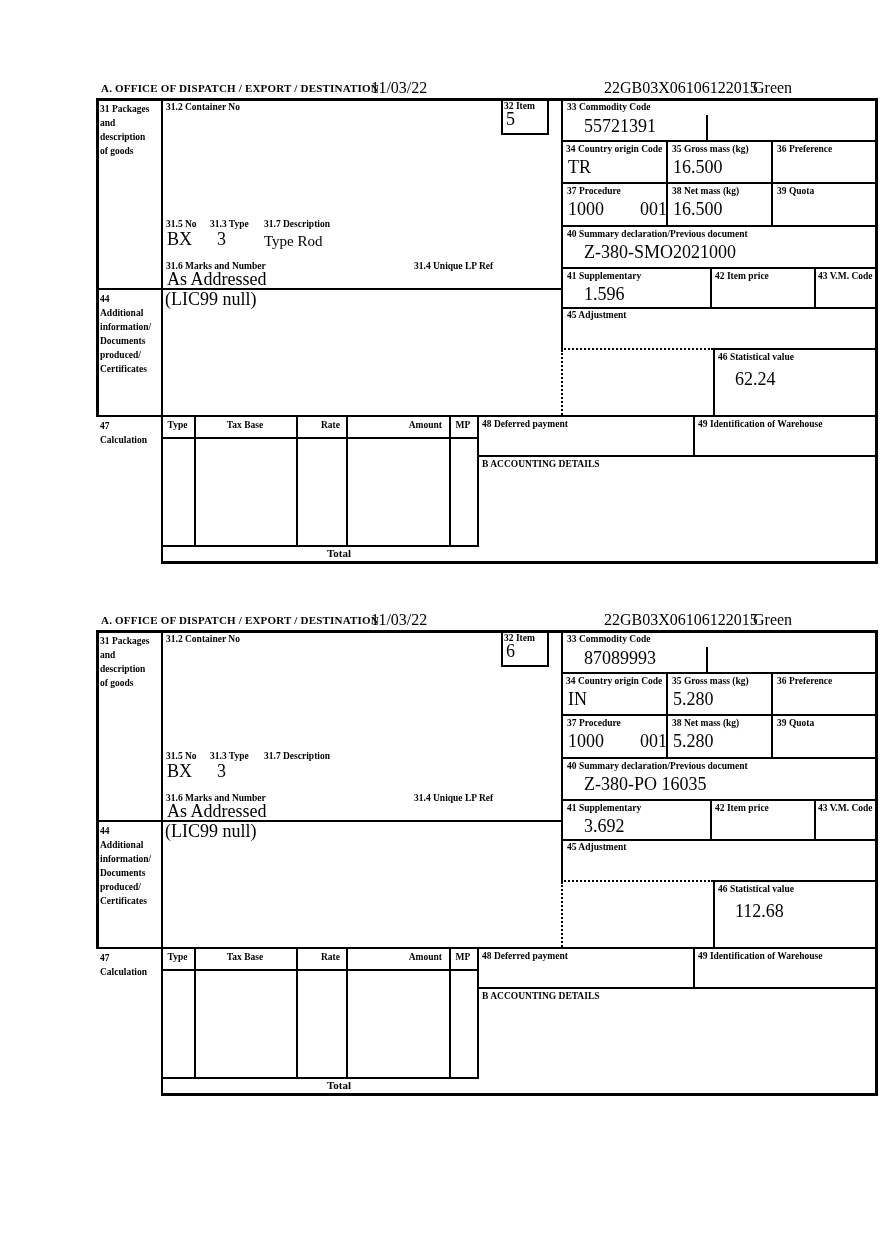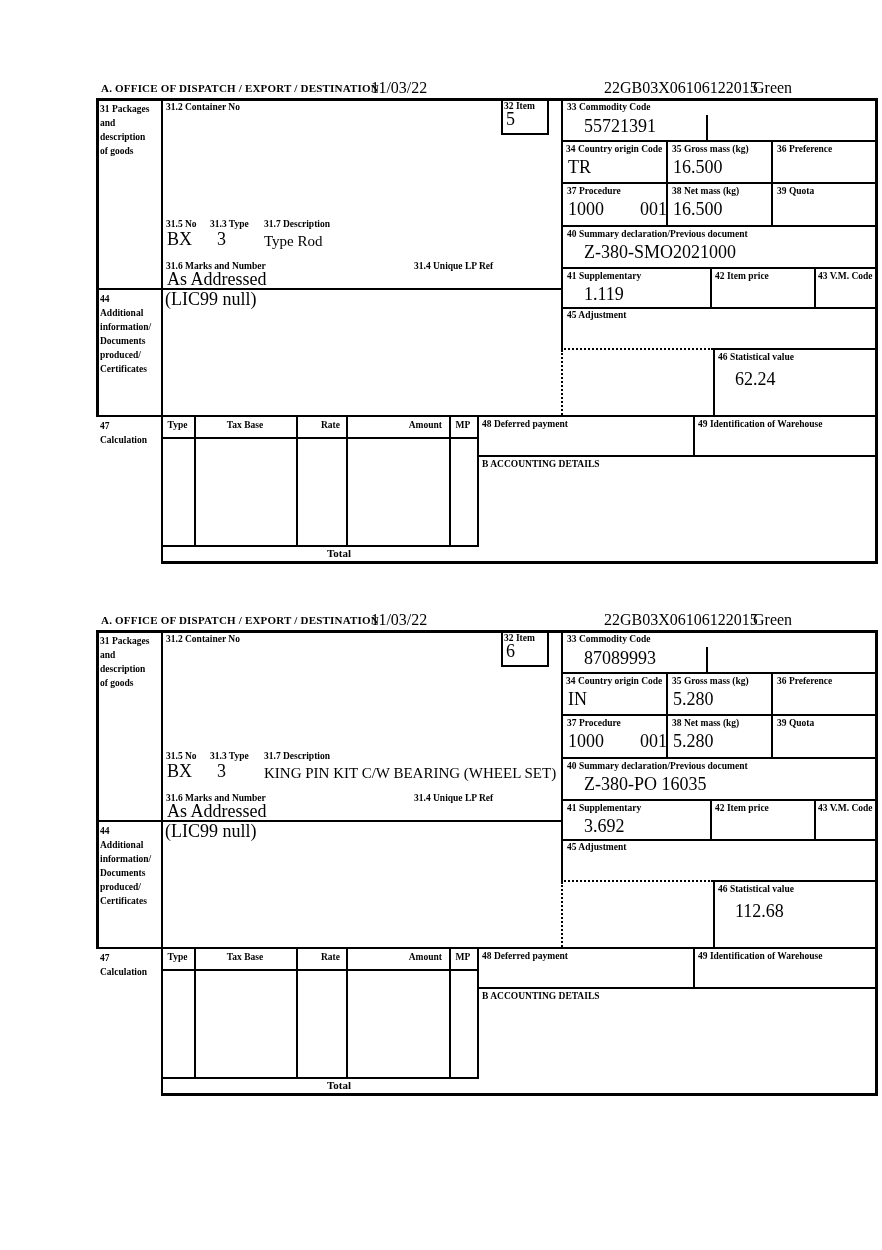--- a/index.html
+++ b/index.html
@@ -116,21 +116,21 @@
     <div class="val" style="left:682px;top:60px"></div>
     <b class="lbl" style="left:471px;top:88px">37 Procedure</b>
     <div class="val" style="left:472px;top:102px">1000        001</div>
     <b class="lbl" style="left:576px;top:88px">38 Net mass (kg)</b>
     <div class="val" style="left:577px;top:102px">16.500</div>
     <b class="lbl" style="left:681px;top:88px">39 Quota</b>
     <div class="val" style="left:682px;top:102px"></div>
     <b class="lbl" style="left:471px;top:131px">40 Summary declaration/Previous document</b>
     <div class="val" style="left:488px;top:145px">Z-380-SMO2021000</div>
     <b class="lbl" style="left:471px;top:173px">41 Supplementary</b>
-    <div class="val" style="left:488px;top:187px">1.119</div>
+    <div class="val" style="left:488px;top:187px">1.596</div>
     <b class="lbl" style="left:619px;top:173px">42 Item price</b>
     <div class="val" style="left:621px;top:187px"></div>
     <b class="lbl" style="left:722px;top:173px">43 V.M. Code</b>
     <div class="val" style="left:724px;top:187px"></div>
     <b class="lbl" style="left:471px;top:212px">45 Adjustment</b>
     <div class="val" style="left:488px;top:226px"></div>
     <b class="lbl" style="left:622px;top:254px">46 Statistical value</b>
     <div class="val" style="left:639px;top:272px">62.24</div>
 
     <b class="lbl ctr" style="left:65px;top:322px;width:33px">Type</b>
@@ -209,21 +209,20 @@
 Calculation</b>
 
     <b class="lbl" style="left:70px;top:4px">31.2 Container No</b>
     <b class="lbl" style="left:408px;top:3px">32 Item</b>
     <div class="val" style="left:410px;top:12px">6</div>
     <b class="lbl" style="left:70px;top:121px">31.5 No</b>
     <b class="lbl" style="left:114px;top:121px">31.3 Type</b>
     <b class="lbl" style="left:168px;top:121px">31.7 Description</b>
     <div class="val" style="left:71px;top:132px">BX</div>
     <div class="val" style="left:121px;top:132px">3</div>
-    <div class="val desc" style="left:168px;top:134px">KING PIN KIT C/W BEARING (WHEEL SET)</div>
     <b class="lbl" style="left:70px;top:163px">31.6 Marks and Number</b>
     <b class="lbl" style="left:318px;top:163px">31.4 Unique LP Ref</b>
     <div class="val" style="left:71px;top:172px">As Addressed</div>
     <div class="val" style="left:69px;top:192px">(LIC99 null)</div>
 
     <b class="lbl" style="left:471px;top:4px">33 Commodity Code</b>
     <div class="val" style="left:488px;top:19px">87089993</div>
     <b class="lbl" style="left:470px;top:46px">34 Country origin Code</b>
     <div class="val" style="left:472px;top:60px">IN</div>
     <b class="lbl" style="left:576px;top:46px">35 Gross mass (kg)</b>

